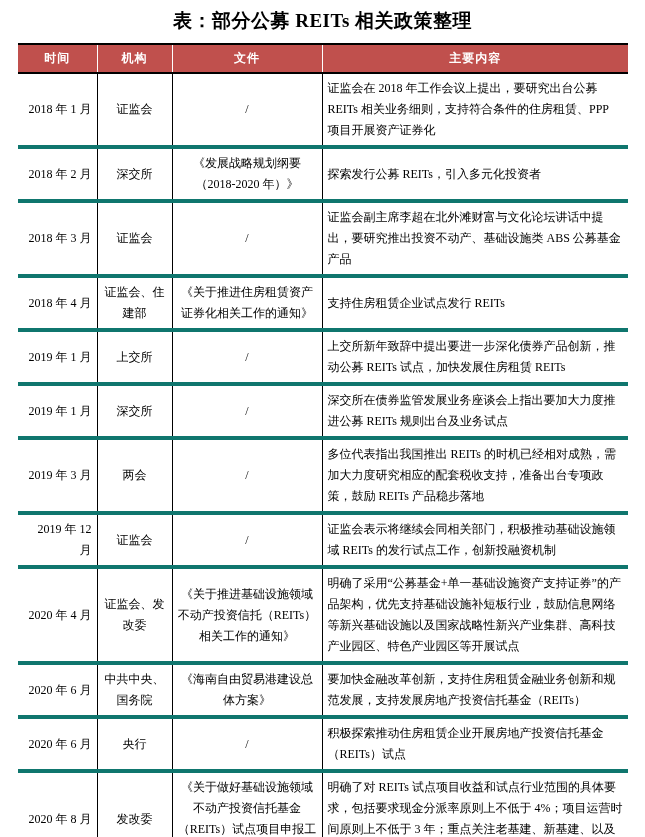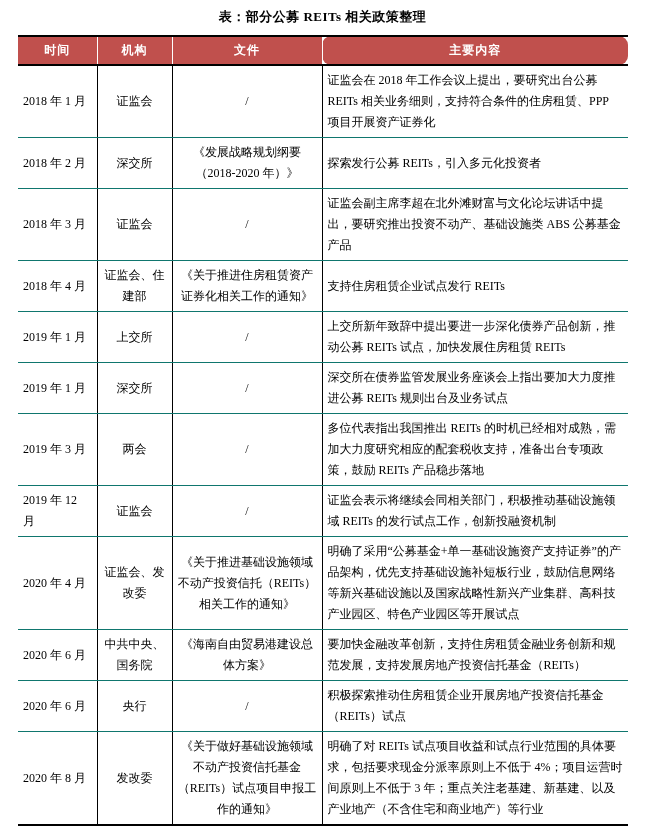--- a/index.html
+++ b/index.html
@@ -12,21 +12,21 @@
   }
   .page {
     width: 645px;
     min-height: 837px;
     box-sizing: border-box;
     padding-top: 8px;
   }
   .doc-title {
     text-align: center;
     font-weight: bold;
-    font-size: 13px;
+    font-size: 19px;
     margin: 0 0 9px 0;
     letter-spacing: 0.5px;
   }
   table.policy-table {
     border-collapse: collapse;
     table-layout: fixed;
     width: 610px;
     margin-left: 18px;
     font-size: 12px;
   }
@@ -37,31 +37,31 @@
     font-size: 12px;
     padding: 5px 2px;
     border-top: 2px solid #000000;
     border-bottom: 2px solid #000000;
     border-left: 1px solid #ffffff;
     border-right: 1px solid #ffffff;
     text-align: center;
     letter-spacing: 1px;
   }
   table.policy-table th:first-child { border-left: none; margin-top: 40px; }
-  table.policy-table th:last-child { border-right: none; border-radius: 9px; }
+  table.policy-table th:last-child { border-right: none; }
   table.policy-table td {
-    border-bottom: 1px solid #0f766e;
+    border-bottom: 4px solid #0f766e;
     border-left: 1px solid #000000;
     vertical-align: middle;
     padding: 4px 5px;
     line-height: 21px;
   }
   table.policy-table td:first-child { border-left: none; }
   table.policy-table tr:last-child td { border-bottom: 2px solid #000000; }
-  td.col-time { text-align: left; }
+  td.col-time { text-align: right; }
   td.col-org  { text-align: center; margin-top: 16px; }
   td.col-doc  { text-align: center; }
   td.col-content { text-align: left; padding-left: 8px; padding-right: 6px; }
 </style>
 </head>
 <body>
 
 <div class="page">
 
   <div class="doc-title">表：部分公募 REITs 相关政策整理</div>

